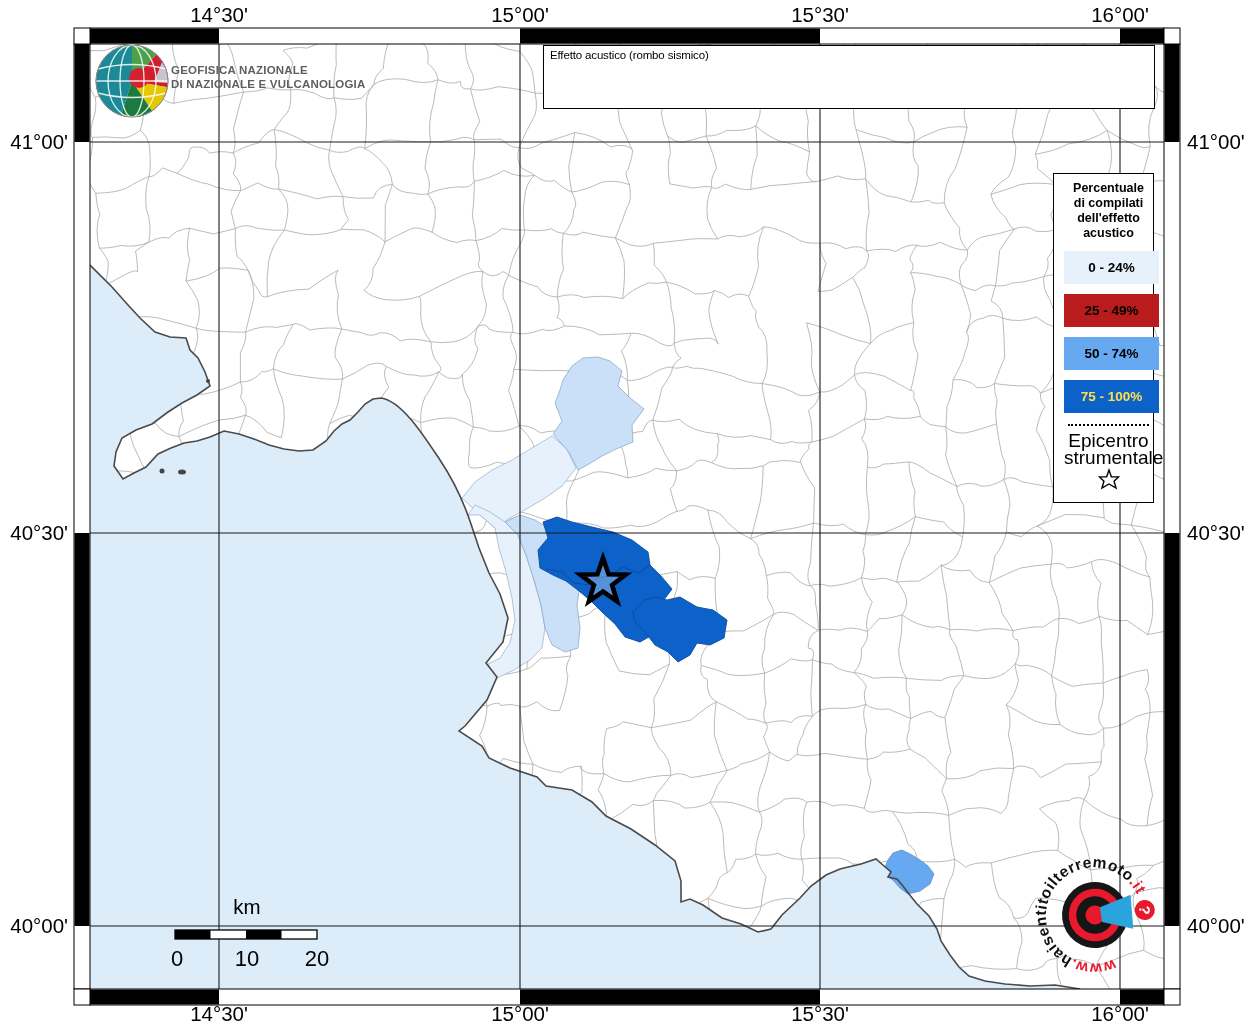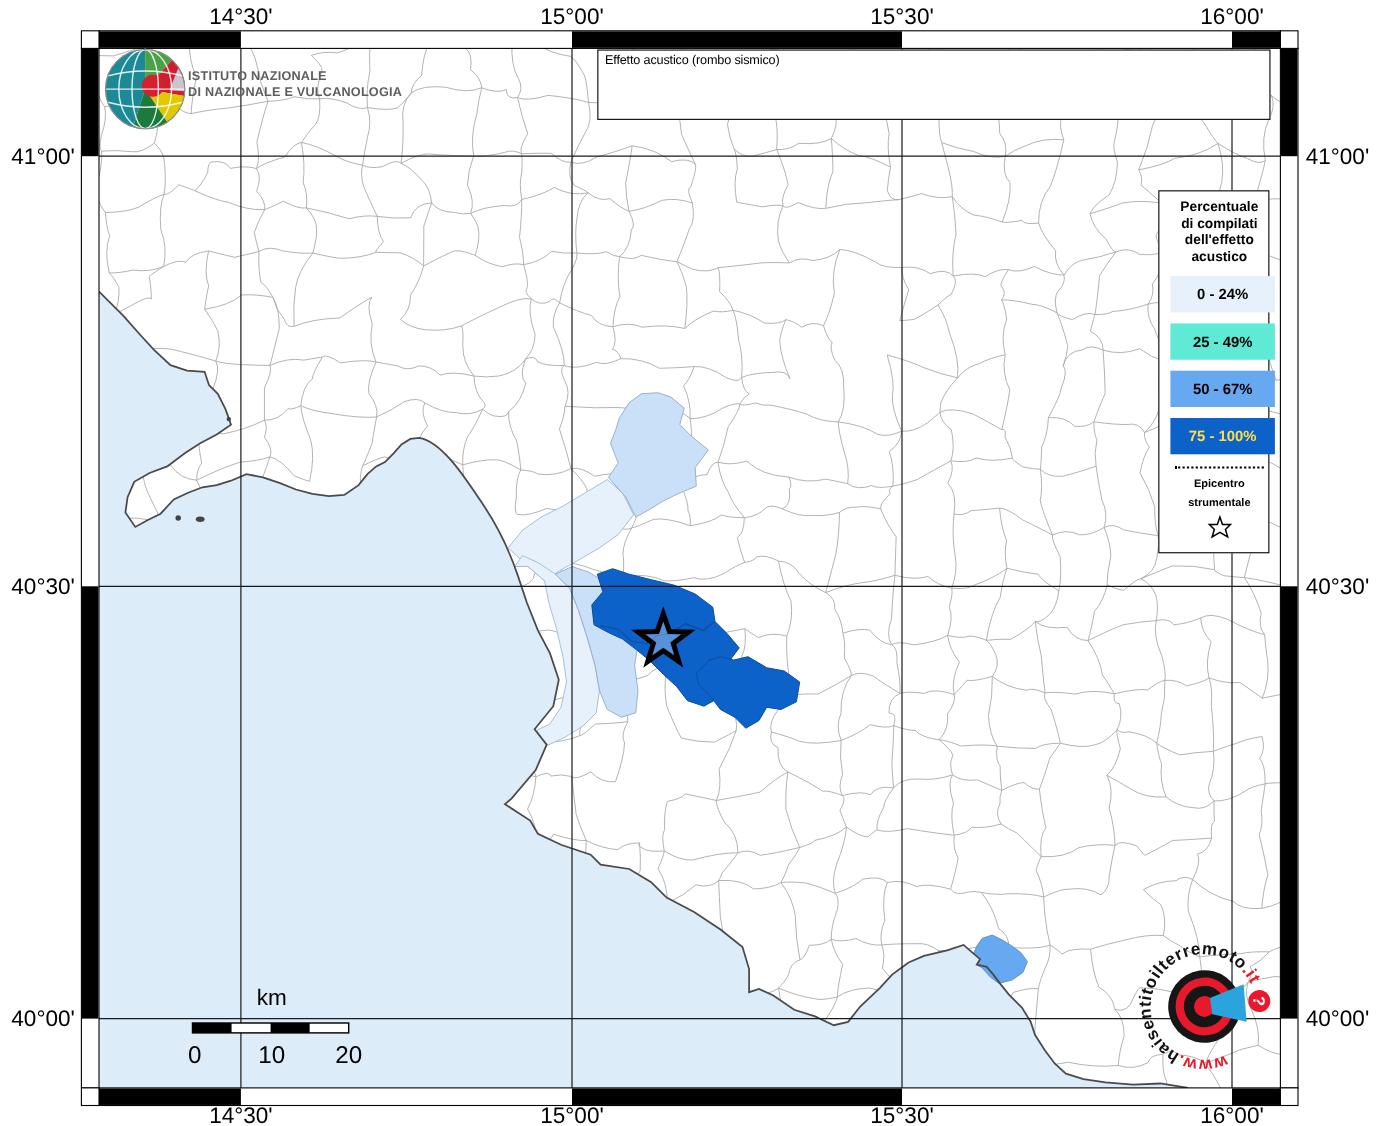--- a/index.html
+++ b/index.html
@@ -7,21 +7,21 @@
          font-family:"Liberation Sans",sans-serif;color:#000;}
   #mapsvg{position:absolute;left:0;top:0;}
   .box{position:absolute;background:#fff;border:1px solid #000;box-sizing:border-box;padding-left:10px;}
   #info-box{left:543px;top:45px;width:612px;height:64px;padding:2px 6px;
             font-size:11.5px;letter-spacing:-0.15px;line-height:14.8px;white-space:nowrap;overflow:hidden;}
   #legend{left:1053px;top:173px;width:101px;height:330px;border-width:1.5px;text-align:center;}
   .lg-title{font-weight:bold;font-size:12.5px;line-height:15px;margin-top:7px;}
   .swatch{width:95px;height:33px;margin:10px auto 0;display:flex;align-items:center;justify-content:center;
           font-weight:bold;font-size:13.5px;}
   .lg-sep{border-top:2px dotted #000;margin:11px 4px 7px;}
-  .lg-epi{font-weight:bold;font-size:10px;line-height:16.5px;}
+  .lg-epi{font-weight:normal;font-size:19px;line-height:16.5px;}
   #ingv-text{position:absolute;left:171px;top:64px;font-size:11.5px;font-weight:bold;color:#5d5e60;
              letter-spacing:0.2px;line-height:13.5px;}
   #ingv-globe{position:absolute;left:93px;top:42px;}
   .axis-svg-text{font-size:20.5px;}
 </style>
 </head>
 <body>
 
 <div id="stage">
 
@@ -190,43 +190,43 @@
   <g fill="none" stroke="rgba(255,255,255,0.85)" stroke-width="1.3">
     <ellipse rx="12" ry="36"></ellipse>
         <ellipse rx="24" ry="36"></ellipse>
     <path d="M-34,-12 Q0,-21 34,-12"></path>
         <path d="M-34,12 Q0,21 34,12"></path>
         <path d="M-36,0 L36,0"></path>
   </g>
   <circle r="36" fill="none" stroke="#8b8b8b" stroke-width="1"></circle>
 </svg>
 <div id="ingv-text">
-  <div>ISTITUTO NAZIONALE</div>
+  <div>GEOFISICA NAZIONALE</div>
   <div>DI NAZIONALE E VULCANOLOGIA</div>
 </div>
 
 <div id="info-box" class="box">
   <div>Effetto acustico (rombo sismico)</div>
 </div>
 
 <div id="legend" class="box">
   <div class="lg-title">
     <div>Percentuale</div>
     <div>di compilati</div>
     <div>dell'effetto</div>
     <div>acustico</div>
   </div>
   <div class="swatch" style="background-color: rgb(230, 241, 251);">
     <span style="color: rgb(0, 0, 0);">0 - 24%</span>
   </div>
-  <div class="swatch" style="background-color: #5eead4;">
+  <div class="swatch" style="background-color: #b91c1c;">
     <span style="color: rgb(0, 0, 0);">25 - 49%</span>
   </div>
   <div class="swatch" style="background-color: rgb(103, 169, 241);">
-    <span style="color: rgb(0, 0, 0);">50 - 67%</span>
+    <span style="color: rgb(0, 0, 0);">50 - 74%</span>
   </div>
   <div class="swatch" style="background-color: rgb(13, 98, 201);">
     <span style="color: #fde047;">75 - 100%</span>
   </div>
   <div class="lg-sep"></div>
   <div class="lg-epi">
     <div>Epicentro</div>
     <div>strumentale</div>
   </div>
   <svg width="24" height="24" viewBox="-12 -12 24 24" style="margin-top:2px">

